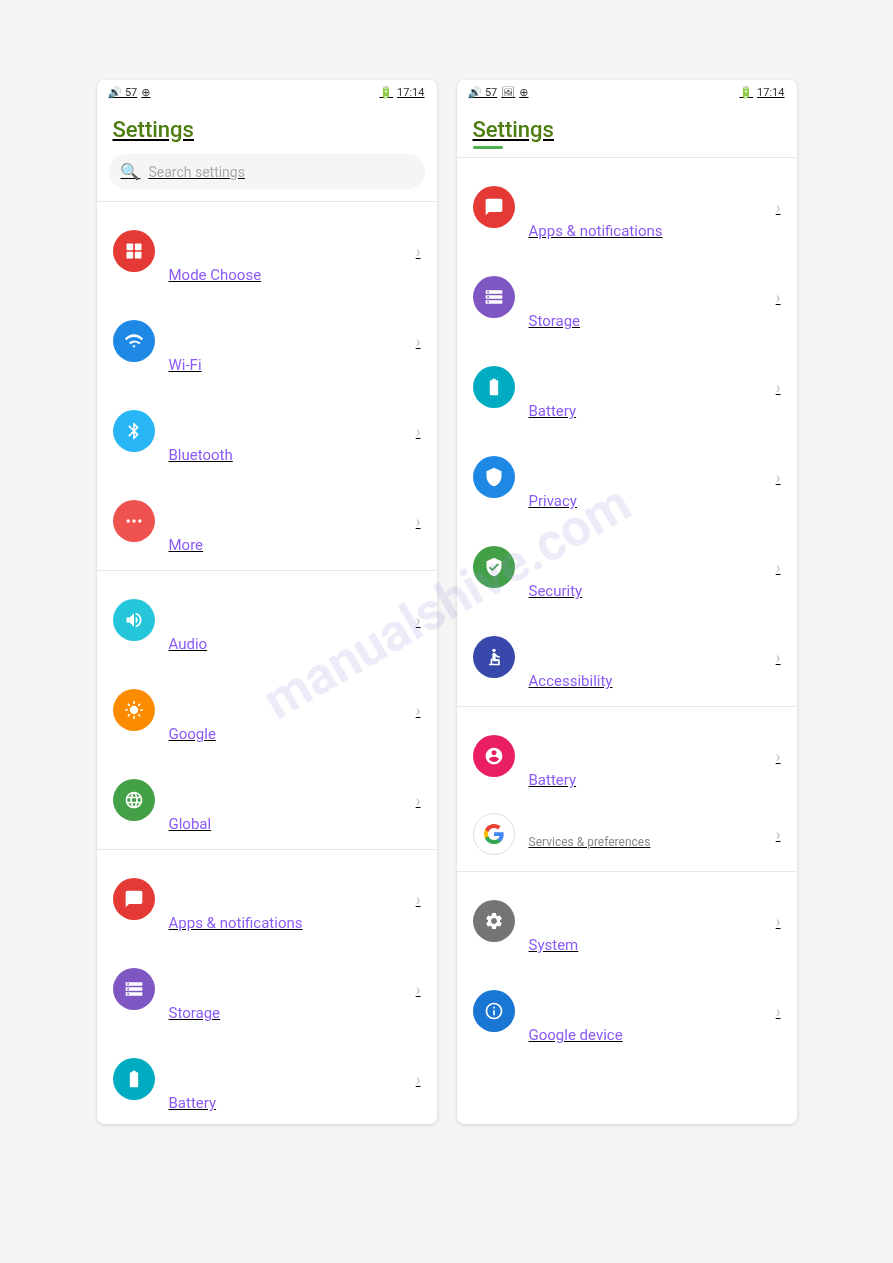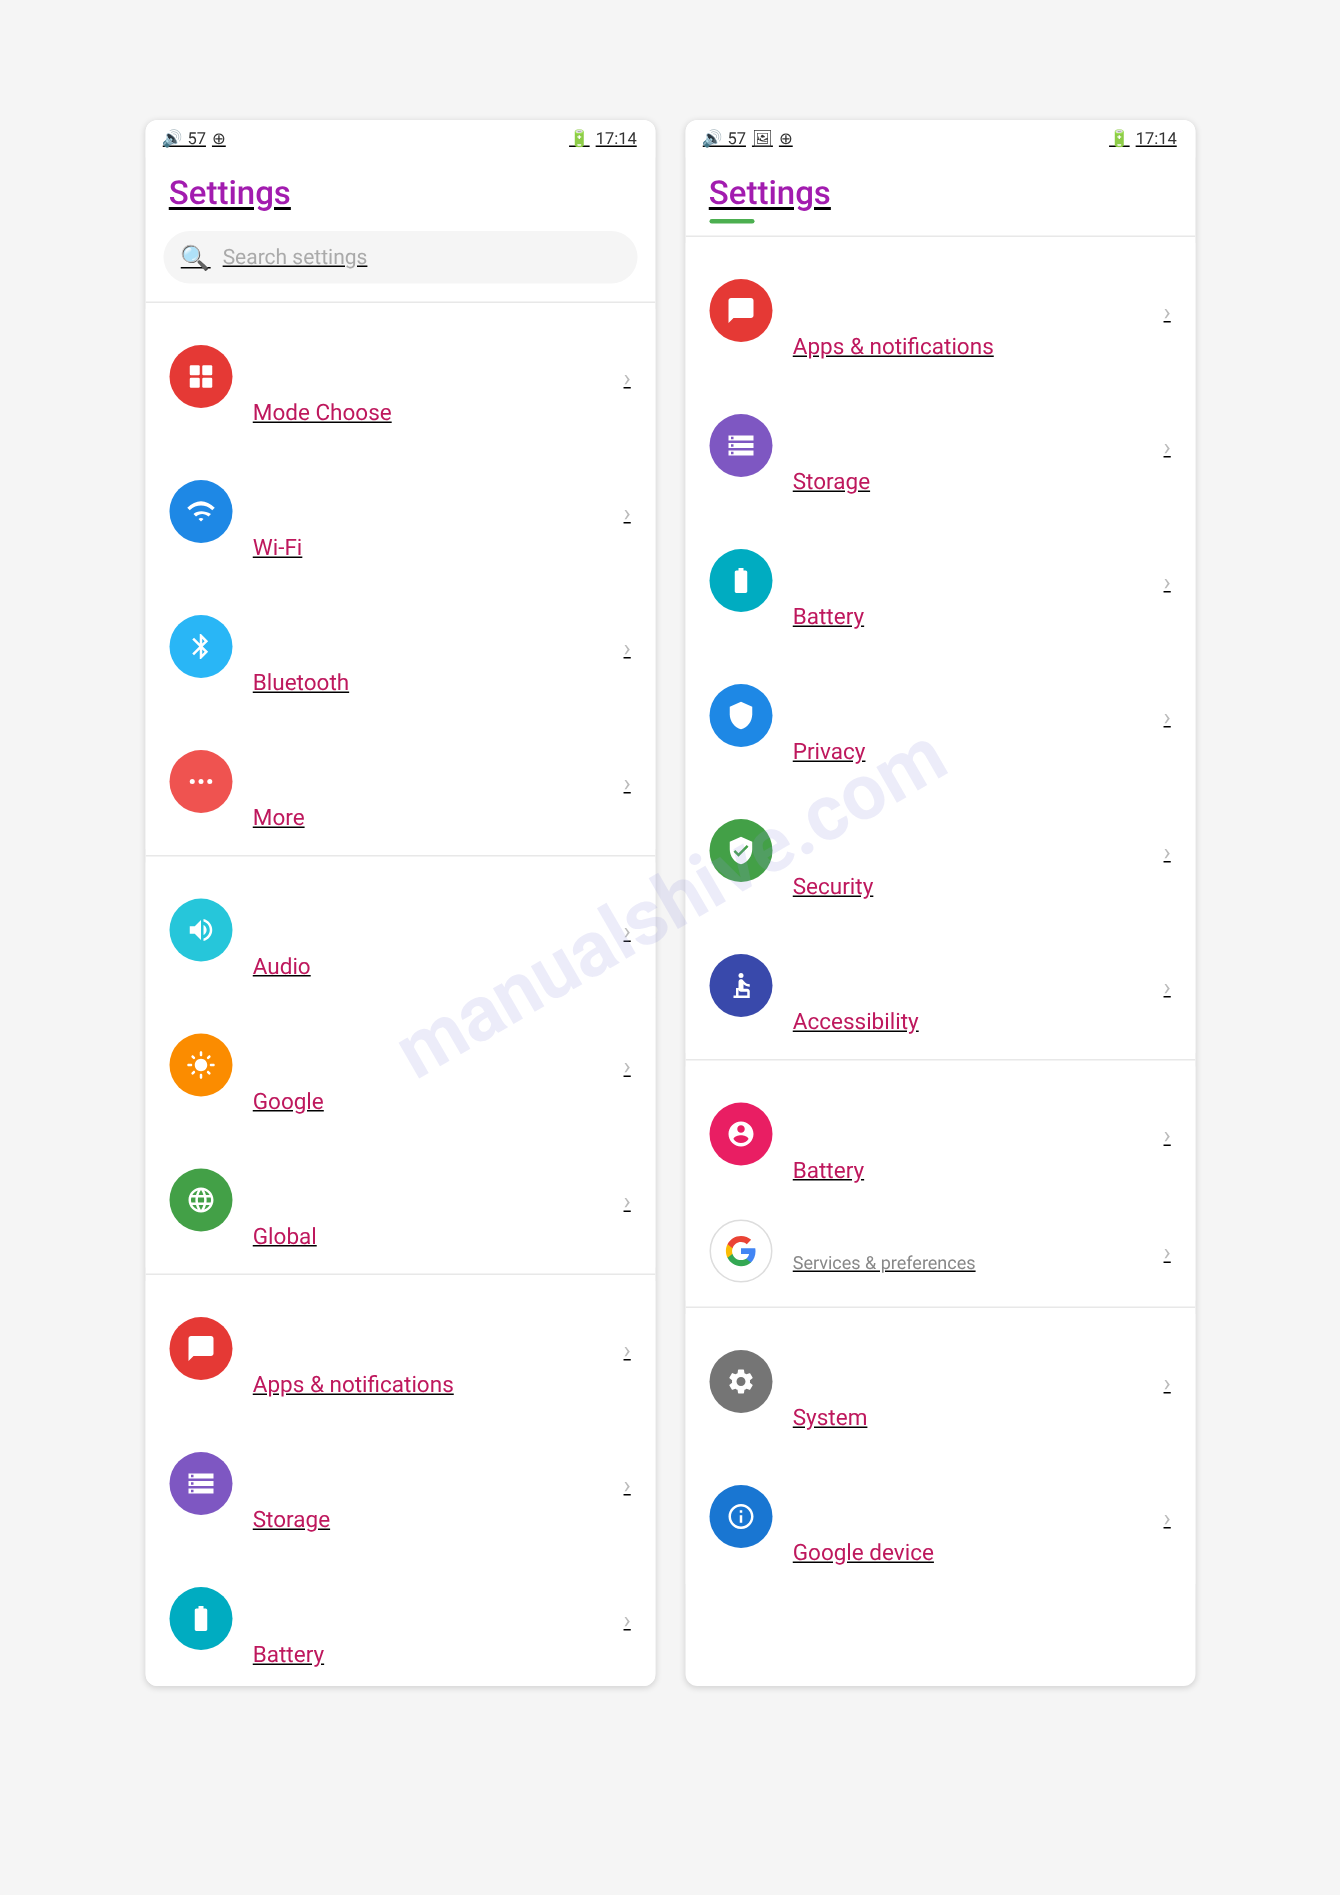--- a/index.html
+++ b/index.html
@@ -42,21 +42,21 @@
 
     .status-left, .status-right {
       display: flex;
       align-items: center;
       gap: 4px;
     }
 
     .screen-title {
       font-size: 22px;
       font-weight: 500;
-      color: #a21caf;
+      color: #4d7c0f;
       padding: 12px 16px 4px 16px;
     }
 
     .screen-title-underline {
       width: 30px;
       height: 3px;
       background: #4CAF50;
       margin-left: 16px;
       margin-bottom: 8px;
       border-radius: 2px;
@@ -99,21 +99,21 @@
       justify-content: center;
       flex-shrink: 0;
       font-size: 18px;
       color: #fff;
     }
 
     .item-label {
       flex: 1;
       margin-left: 14px;
       font-size: 15px;
-      color: #be185d;
+      color: #8b5cf6;
       margin-top: 48px;
     }
 
     .item-sublabel {
       font-size: 12px;
       color: #888;
       margin-top: 16px;
     }
 
     .item-label-wrap {

